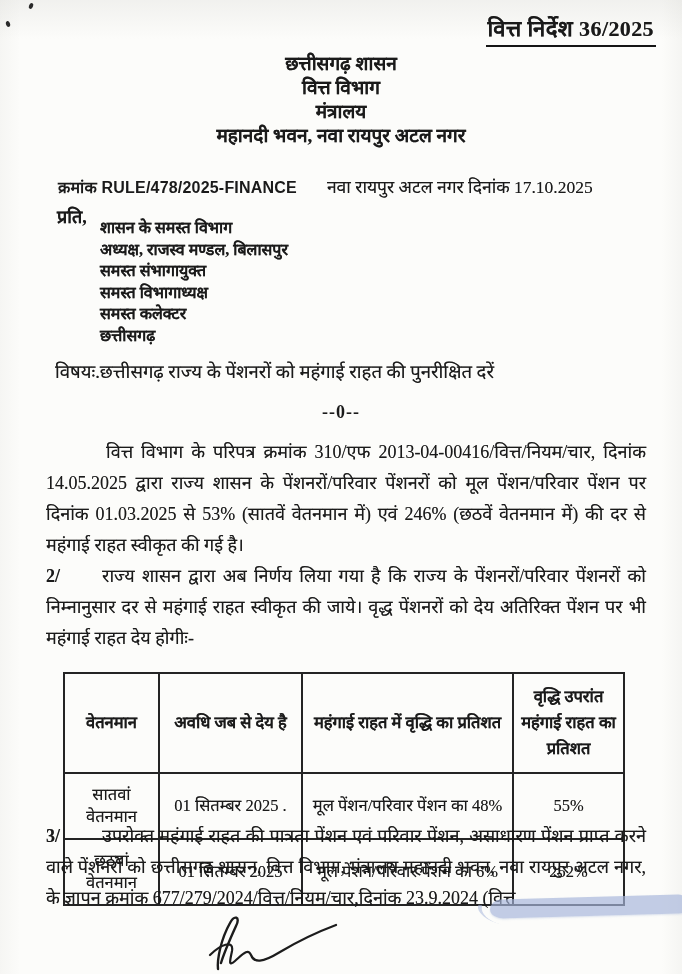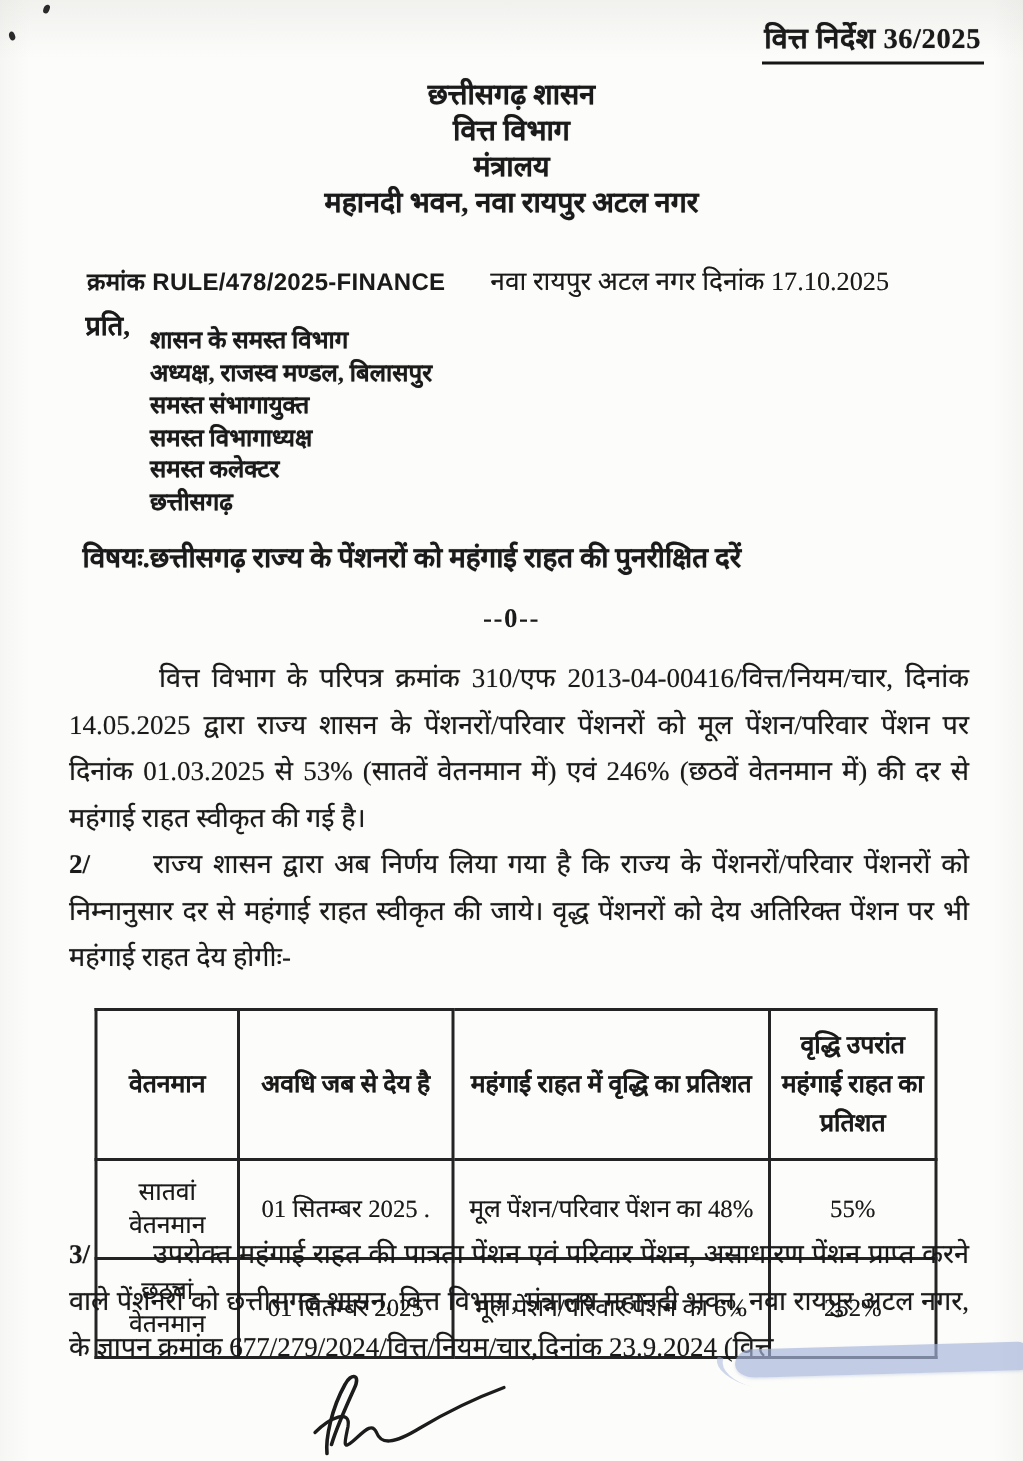--- a/index.html
+++ b/index.html
@@ -14,21 +14,21 @@
     background:
       linear-gradient(180deg,rgba(190,190,185,0.18),rgba(255,255,255,0) 4%),
       linear-gradient(90deg,rgba(200,200,195,0.12),rgba(255,255,255,0) 3%,rgba(255,255,255,0) 97%,rgba(205,205,200,0.15));
   }
   .speck{position:absolute;background:#2a2a2a;border-radius:60% 40% 55% 45%;}
   .speck1{left:29px;top:3px;width:4px;height:6px;transform:rotate(18deg);}
   .speck2{left:6px;top:21px;width:4px;height:6px;transform:rotate(-24deg);}
 
   .doc-number{
     position:absolute;top:12px;right:26px;
-    font-size:19px;font-weight:700;letter-spacing:0.4px;
+    font-size:22px;font-weight:700;letter-spacing:0.4px;
     border-bottom:2.5px solid #151515;padding:0 2px 3px 2px;
     text-shadow:0 0 0.5px rgba(0,0,0,0.55);
   }
   .letterhead{
     position:absolute;top:52px;left:0;width:100%;
     text-align:center;font-weight:700;font-size:19px;line-height:24px;
     text-shadow:0 0 0.5px rgba(0,0,0,0.5);
   }
   .ref-line{
     position:absolute;top:163px;left:58px;width:600px;
@@ -41,21 +41,21 @@
     position:absolute;top:204px;left:57px;
     font-size:18px;font-weight:600;text-shadow:0 0 0.4px rgba(0,0,0,0.45);
   }
   .addressees{
     position:absolute;top:217px;left:100px;
     font-size:16px;line-height:21.5px;font-weight:700;
     text-shadow:0 0 0.5px rgba(0,0,0,0.5);
   }
   .subject{
     position:absolute;top:358px;left:55px;width:610px;
-    font-size:18.5px;font-weight:700;text-shadow:0 0 0.5px rgba(0,0,0,0.5);
+    font-size:18.5px;font-weight:400;text-shadow:0 0 0.5px rgba(0,0,0,0.5);
   }
   .separator{
     position:absolute;top:402px;left:0;width:100%;
     text-align:center;font-size:18px;font-weight:600;letter-spacing:1px;
   }
   .para{
     position:absolute;left:46px;width:600px;
     font-size:18px;line-height:31px;text-align:justify;
     text-shadow:0 0 0.5px rgba(0,0,0,0.45);
   }

